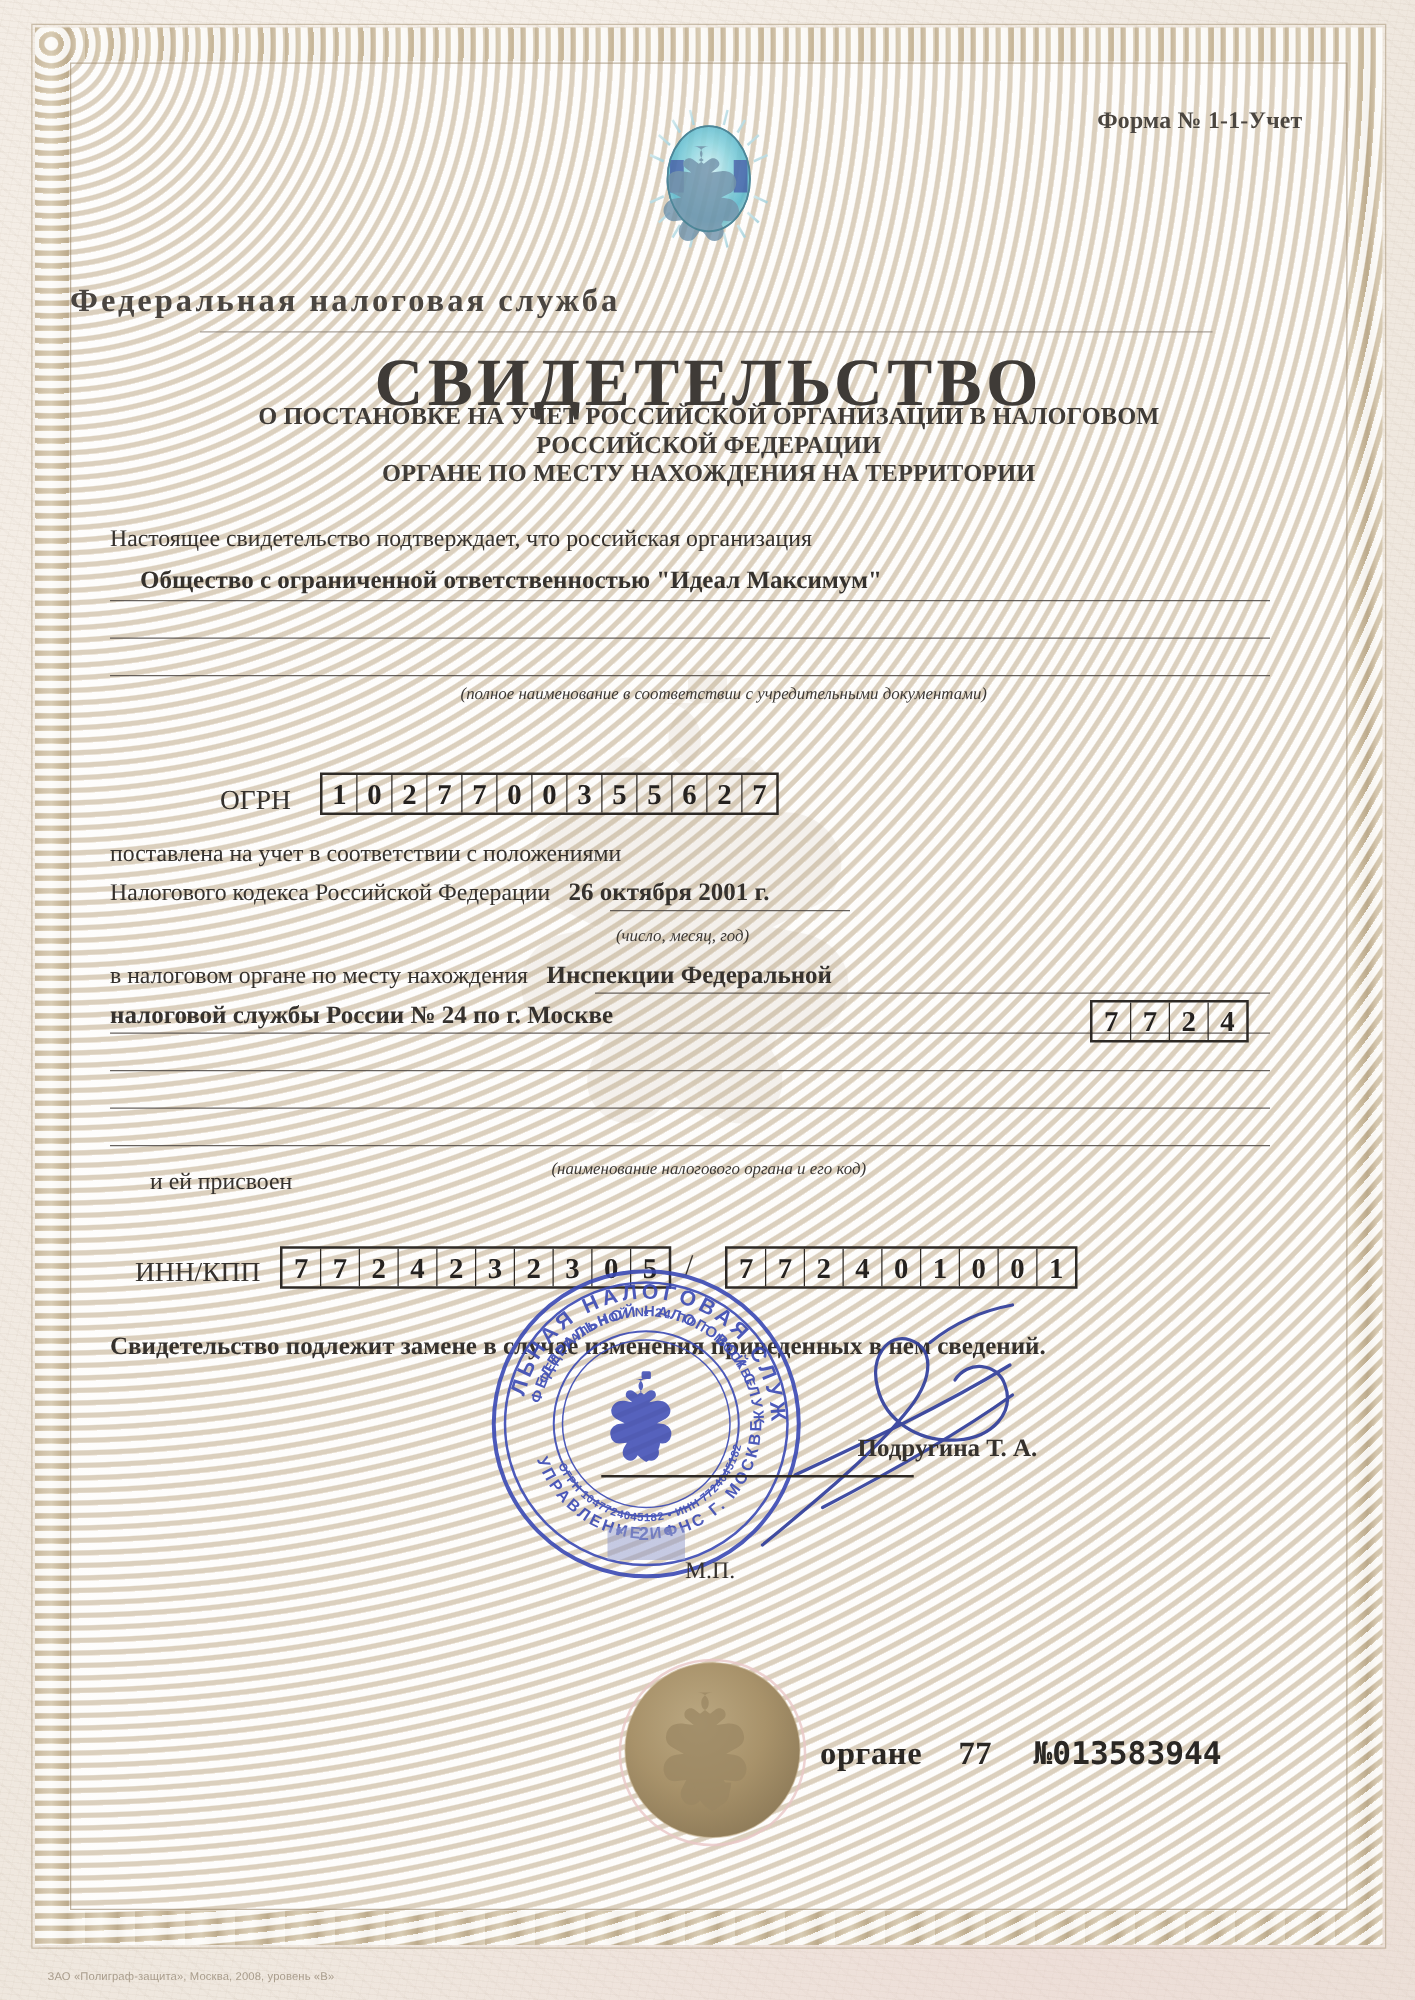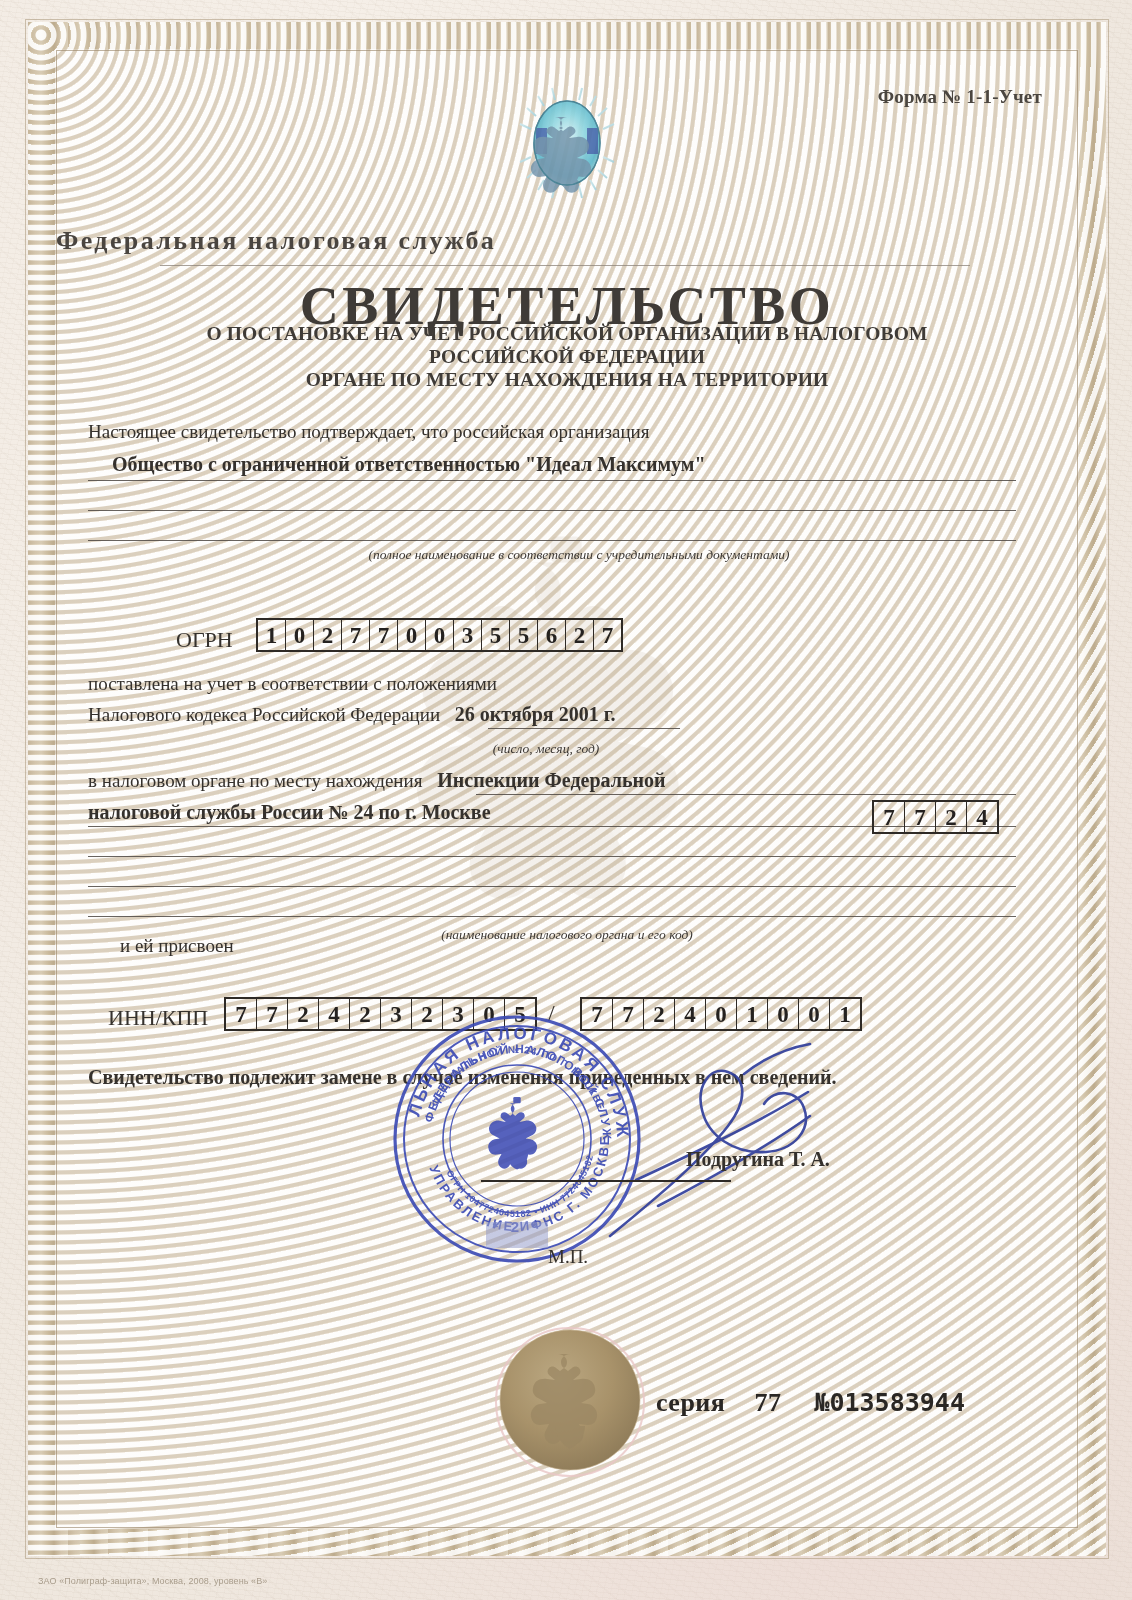--- a/index.html
+++ b/index.html
@@ -433,21 +433,21 @@
       <circle cx="80" cy="84" r="74" fill="none" stroke="#e9c6c6" stroke-width="2" opacity=".8"></circle>
       <circle cx="80" cy="82" r="70" fill="url(#goldG)"></circle>
       <g fill="#9b8763" opacity=".75">
         <path d="M80 36c-5 0-9 4-9 8 0 3 1 5 3 6l-4 3-4-3c-2-2-5-2-7 0-2 2-2 5 0 7l6 5-8-1c-7-1-13 2-14 9-1 4 1 8 5 10l9 5-7 1c-6 1-10 7-9 13 1 5 4 8 9 8l9-1-3 6c-3 5-1 10 3 13 4 2 9 1 11-3l4-7 4 7c2 4 7 5 11 3 4-3 6-8 3-13l-3-6 9 1c5 0 8-3 9-8 1-6-3-12-9-13l-7-1 9-5c4-2 6-6 5-10-1-7-7-10-14-9l-8 1 6-5c2-2 2-5 0-7-2-2-5-2-7 0l-4 3-4-3c2-1 3-3 3-6 0-4-4-8-9-8z"></path>
         <path d="M65 108c0 10 7 19 15 23 8-4 15-13 15-23z"></path>
       </g>
       <circle cx="80" cy="82" r="70" fill="none" stroke="#c8b493" stroke-width="1" opacity=".6"></circle>
     </svg>
 
     <div class="series">
-      <span>серия</span>
+      <span>органе</span>
       <span style="margin-left:22px;">77</span>
       <span class="num" style="margin-left:26px;">№</span><span class="num">013583944</span>
     </div>
 
   </div>
 
   <div class="microprint">ЗАО «Полиграф-защита», Москва, 2008, уровень «В»</div>
 
 </div>
 

